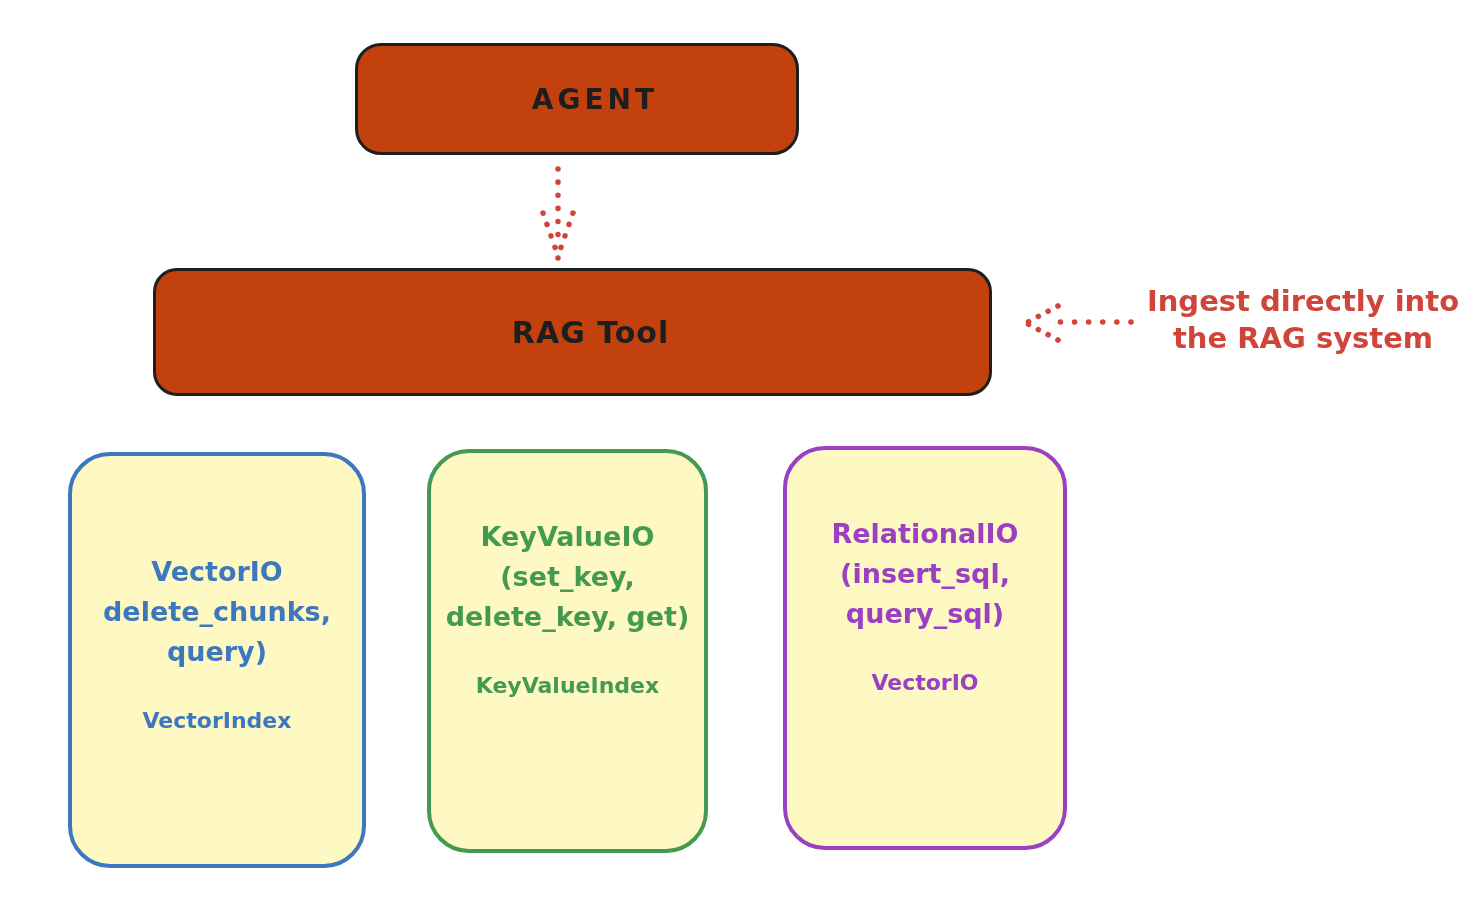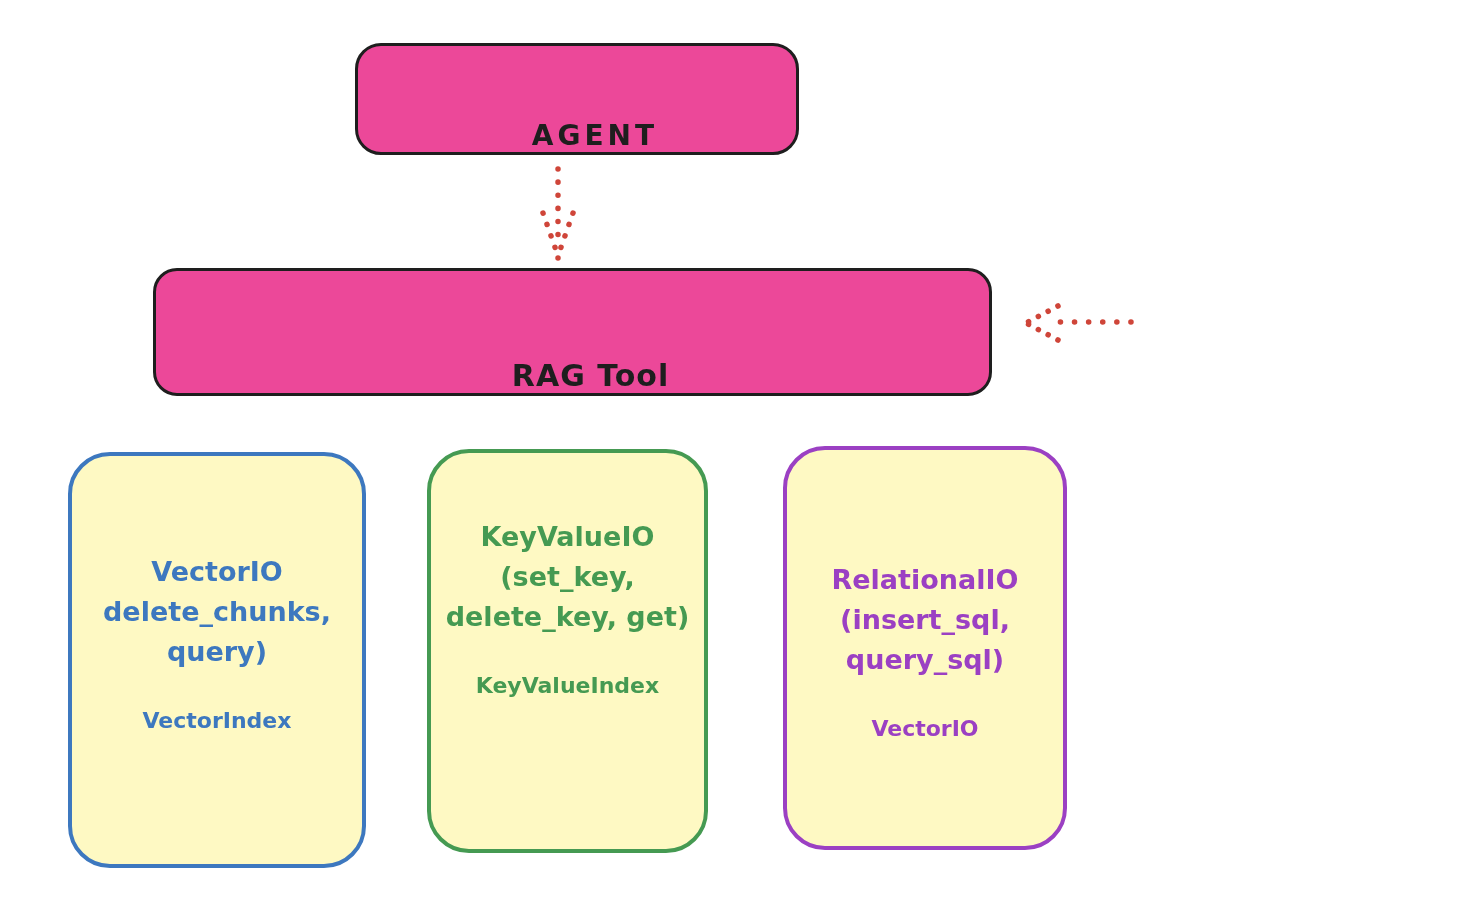--- a/index.html
+++ b/index.html
@@ -8,23 +8,23 @@
   .canvas {
     position: relative;
     width: 1484px; height: 910px;
     background: #ffffff;
     font-family: "DejaVu Sans", sans-serif;
     overflow: hidden;
   }
   .node {
     position: absolute;
     box-sizing: border-box;
-    background: #ec4899;
+    background: #c2410c;
     border: 3.5px solid #1e1e1e;
-    display: flex; align-items: flex-end; justify-content: center; padding-left: 36px;
+    display: flex; align-items: center; justify-content: center; padding-left: 36px;
   }
   .agent-box {
     left: 355px; top: 43px; width: 444px; height: 112px;
     border-radius: 26px;
   }
   .agent-label {
     font-size: 28px; font-weight: 700; letter-spacing: 4px;
     color: #1e1e1e;
   }
   .ragtool-box {
@@ -67,21 +67,21 @@
     padding-top: 96px;
   }
   .backend-keyvalueio {
     left: 427px; top: 449px; width: 281px; height: 404px;
     border: 4px solid #459a52; color: #459a52;
     padding-top: 64px;
   }
   .backend-relationalio {
     left: 783px; top: 446px; width: 284px; height: 404px;
     border: 4px solid #9b40c3; color: #9b40c3;
-    padding-top: 110px;
+    padding-top: 64px;
     align-items: center;
   }
 </style>
 </head>
 <body>
 
 <div class="canvas">
 
   <div class="node agent-box">
     <span class="agent-label">AGENT</span>
@@ -100,20 +100,24 @@
       <line x1="558" y1="258" x2="558" y2="258.2" stroke-dasharray="0.1 12"></line>
     </g>
 
     <g stroke="#cf4539" stroke-width="5.5" stroke-linecap="round" fill="none">
       <line x1="1131" y1="322" x2="1050" y2="322" stroke-dasharray="0.1 14"></line>
       <line x1="1058" y1="306" x2="1026" y2="323" stroke-dasharray="0.1 11"></line>
       <line x1="1058" y1="340" x2="1026" y2="323" stroke-dasharray="0.1 11"></line>
     </g>
   </svg>
 
+  <div class="annotation">
+    <div>Ingest directly into</div>
+    <div>the RAG system</div>
+  </div>
 
   <div class="backend backend-vectorio">
     <div class="title-line">VectorIO</div>
     <div class="title-line">delete_chunks,</div>
     <div class="title-line">query)</div>
     <div class="index-label">VectorIndex</div>
   </div>
 
   <div class="backend backend-keyvalueio">
     <div class="title-line">KeyValueIO</div>

